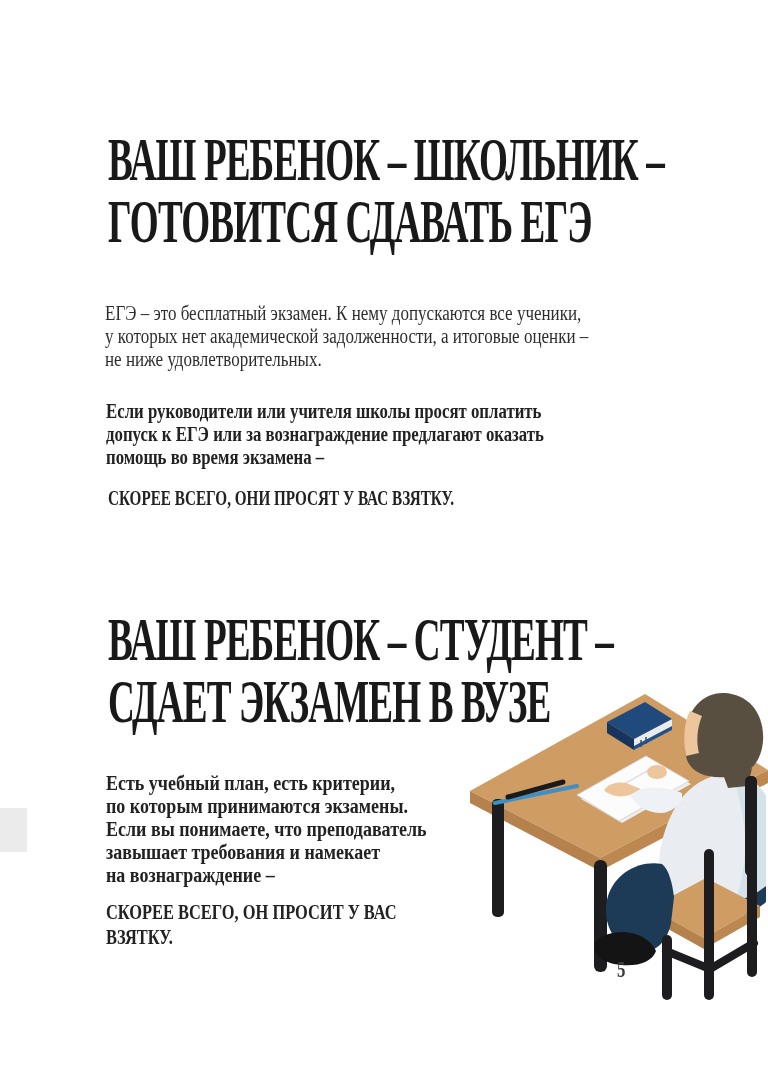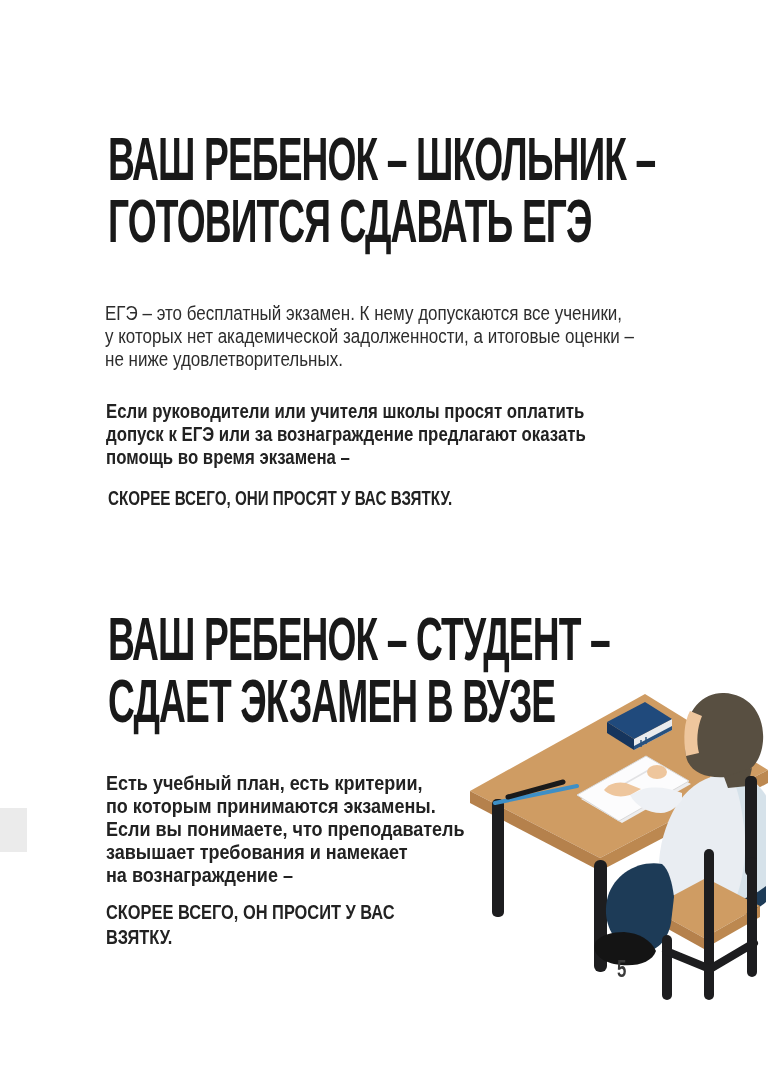--- a/index.html
+++ b/index.html
@@ -1,21 +1,21 @@
 <!DOCTYPE html>
 <html><head>
 <meta charset="utf-8">
 <style>
   html,body{margin:0;padding:0;background:#fff;}
   .page{
     position:relative;
     width:768px;height:1077px;
     background:#ffffff;
     overflow:hidden;
-    font-family:Liberation Sans, sans-serif;
+    font-family:Liberation Serif, serif;
   }
   .txt{
     position:absolute;
     white-space:pre;
     transform-origin:0 0;
     color:#262626;
   }
   .heading{
     font-weight:700;
     font-size:62px;

